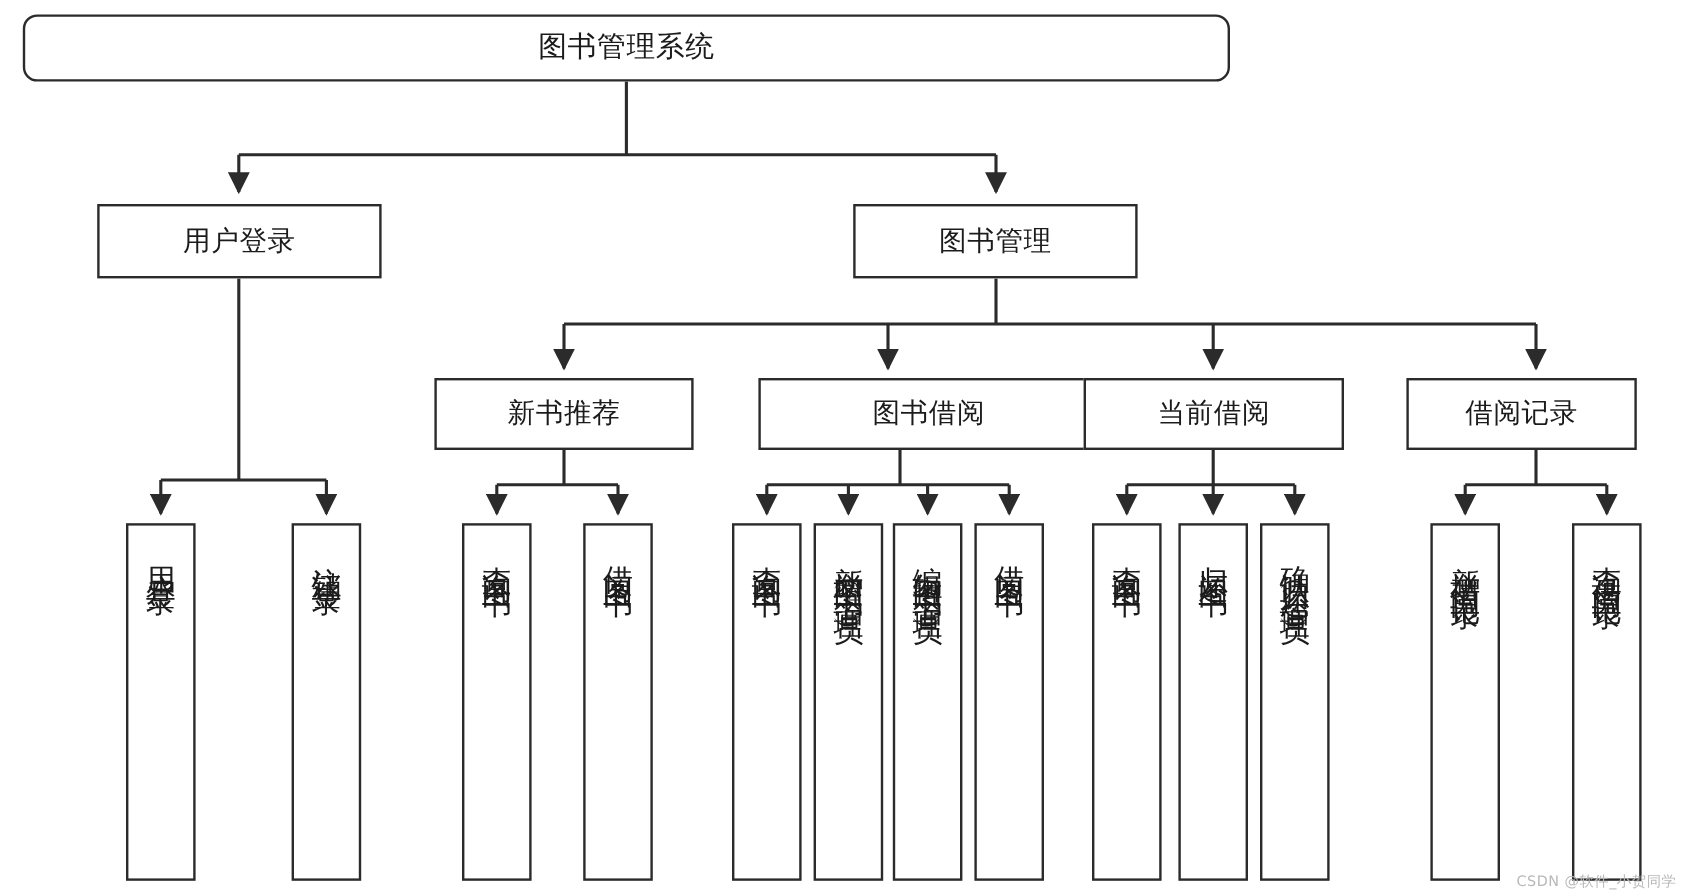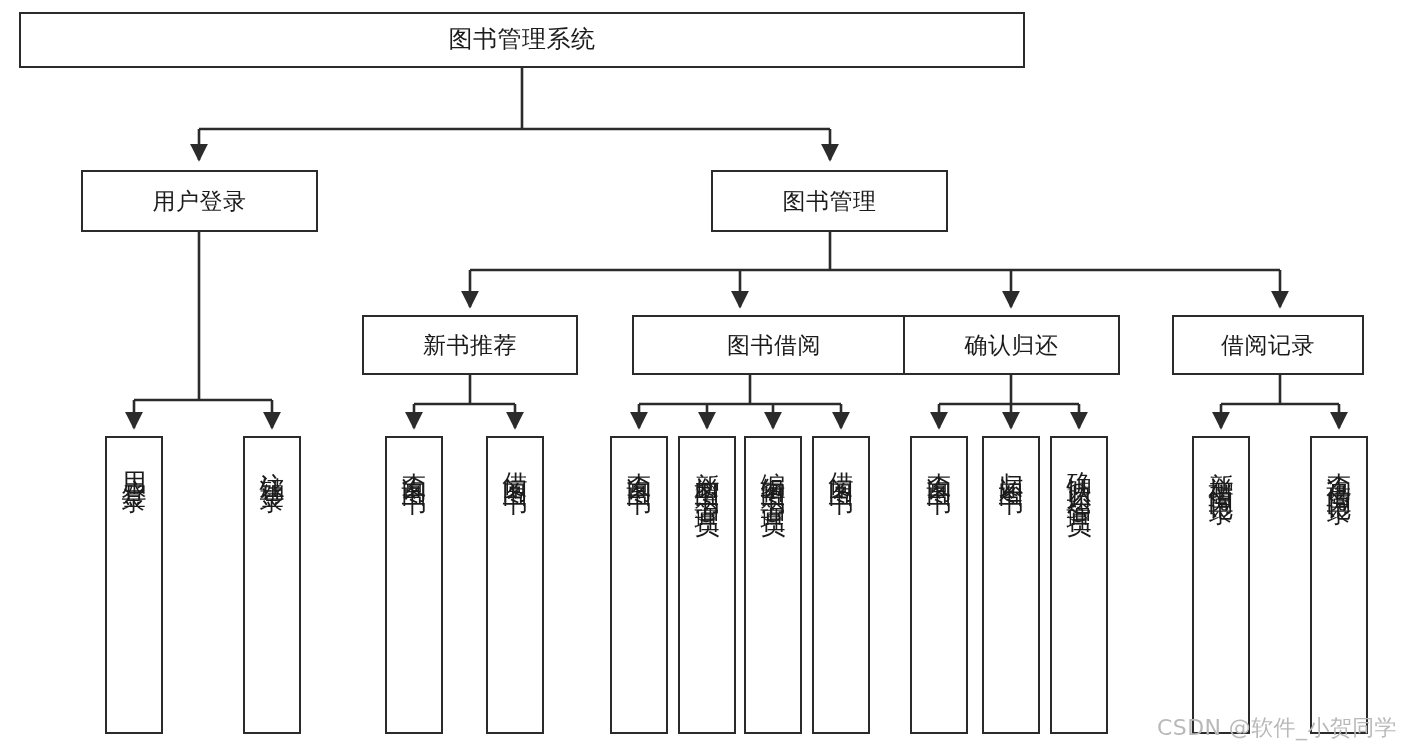--- a/index.html
+++ b/index.html
@@ -56,21 +56,21 @@
     line-height: 1.0;
     letter-spacing: 6px;
   }
   .node.title .node-label {
     font-size: 24px;
   }
   #watermark {
     position: absolute;
     right: 8px;
     bottom: 4px;
-    font-size: 22px;
+    font-size: 12px;
     color: #b9b9b9;
     letter-spacing: 0.4px;
     white-space: nowrap;
     text-align: right;
   }
 </style>
 </head>
 <body>
 
 <div id="diagram-root">
@@ -119,39 +119,39 @@
       <path d="M 1011 404 L 1011 428" marker-end="url(#arrow)"></path>
       <path d="M 1079 404 L 1079 428" marker-end="url(#arrow)"></path>
 
       <path d="M 1280 375 L 1280 404"></path>
       <path d="M 1221 404 L 1339 404"></path>
       <path d="M 1221 404 L 1221 428" marker-end="url(#arrow)"></path>
       <path d="M 1339 404 L 1339 428" marker-end="url(#arrow)"></path>
     </g>
   </svg>
 
-  <div class="node horizontal title" style="left:19px; top:12px; width:1006px; height:56px;">
+  <div class="node horizontal title" style="left:19px; top:12px; width:1006px; height:56px;border-radius:12px;">
     <span class="node-label">图书管理系统</span>
   </div>
 
   <div class="node horizontal" style="left:81px; top:170px; width:237px; height:62px;">
     <span class="node-label">用户登录</span>
   </div>
   <div class="node horizontal" style="left:711px; top:170px; width:237px; height:62px;justify-content:center;">
     <span class="node-label">图书管理</span>
   </div>
 
   <div class="node horizontal" style="left:362px; top:315px; width:216px; height:60px;">
     <span class="node-label">新书推荐</span>
   </div>
   <div class="node horizontal" style="left:632px; top:315px; width:284px; height:60px;">
     <span class="node-label">图书借阅</span>
   </div>
   <div class="node horizontal" style="left:903px; top:315px; width:217px; height:60px;">
-    <span class="node-label">确认归还</span>
+    <span class="node-label">当前借阅</span>
   </div>
   <div class="node horizontal" style="left:1172px; top:315px; width:192px; height:60px;">
     <span class="node-label">借阅记录</span>
   </div>
 
   <div class="node vertical" style="left:105px; top:436px; width:58px; height:298px;">
     <span class="node-label">用户登录</span>
   </div>
   <div class="node vertical" style="left:243px; top:436px; width:58px; height:298px;">
     <span class="node-label">注销登录</span>

